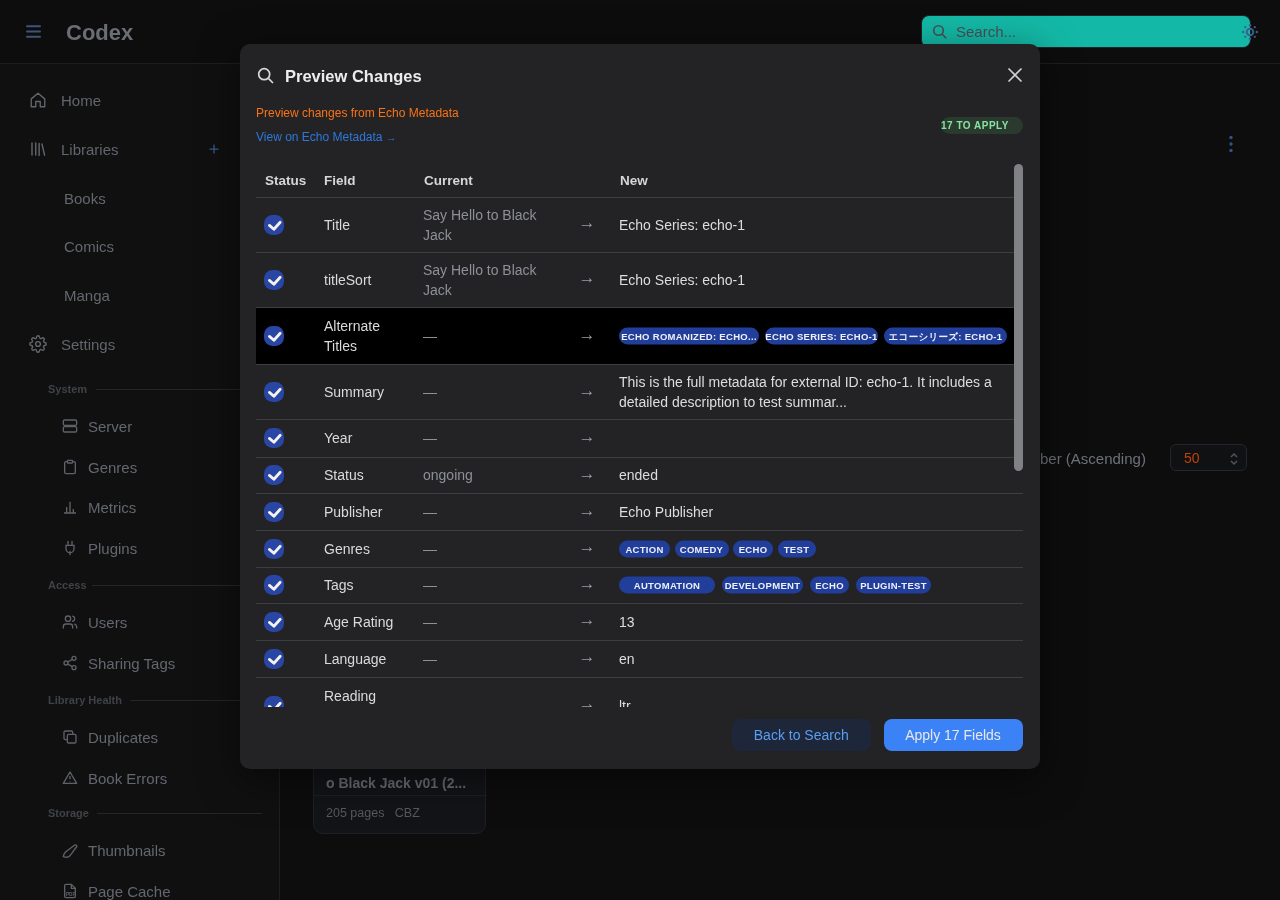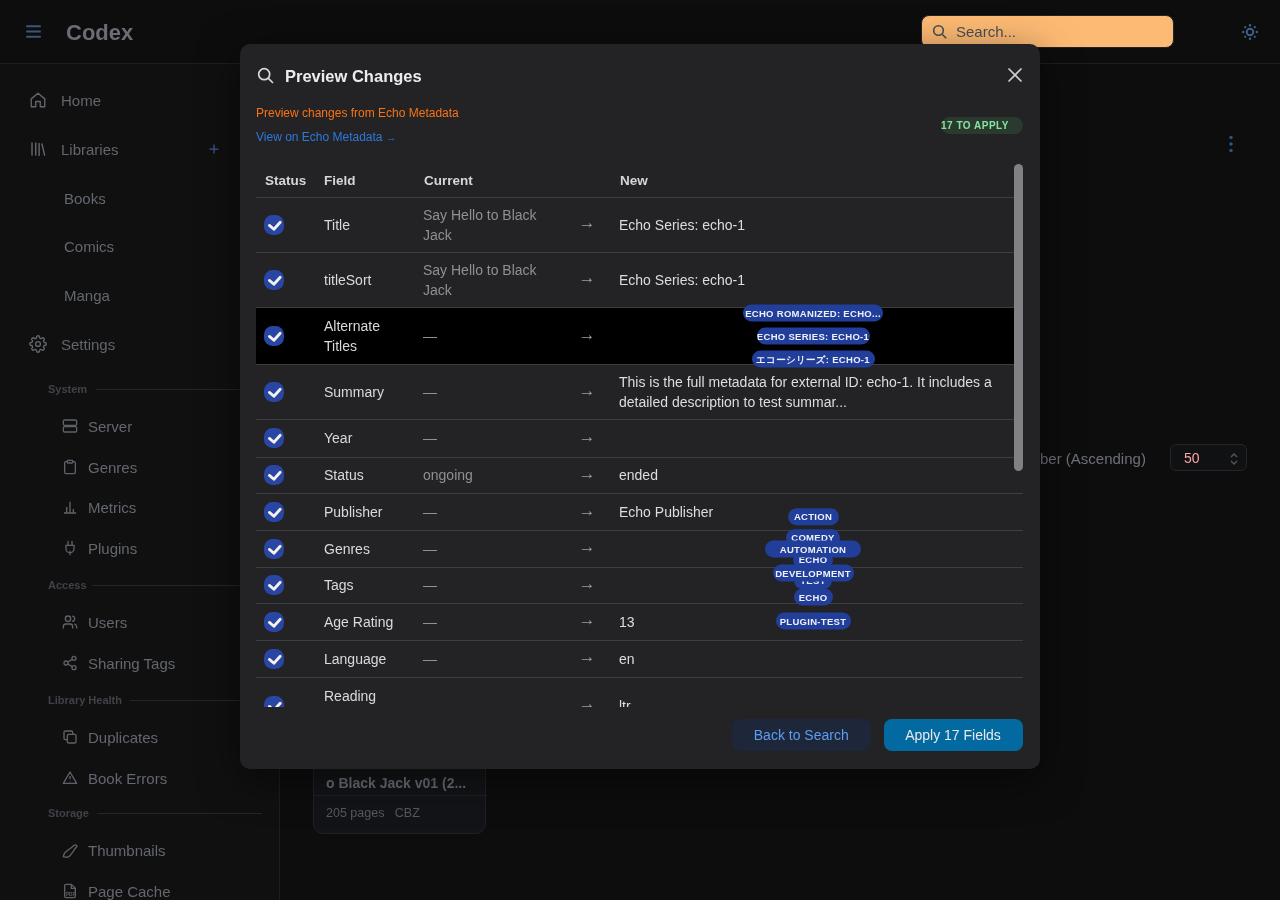--- a/index.html
+++ b/index.html
@@ -13,35 +13,35 @@
 .sectline { position:absolute; height:1px; background:#25262a; }
 #modal { position:absolute; left:240px; top:44px; width:800px; height:725px; background:#232325; border-radius:10px; box-shadow:0 10px 40px rgba(0,0,0,.5); z-index:10; }
 .mrow { position:absolute; left:16px; width:767px; border-bottom:1px solid #3d3e42; }
 .cell { position:absolute; top:50%; transform:translateY(-50%); line-height:20px; font-size:14px; }
 .cfield { left:68px; width:88px; color:#d9dadc; }
 .ccur { left:167px; width:140px; color:#8d9096; }
 .carrow { left:316px; width:30px; text-align:center; color:#9b9ea4; font-size:17px; margin-top:-1.5px; }
 .cnew { left:363px; width:388px; color:#dcddde; }
 .cbox { position:absolute; left:8px; top:50%; transform:translateY(-50%); width:20px; height:20px; }
 .chip { flex:none; background:#213e9b; color:#eef0f6; font-size:9.5px; font-weight:bold; letter-spacing:.3px; height:17px; line-height:17.5px; border-radius:9px; text-align:center; white-space:nowrap; overflow:hidden; }
-.chips { display:flex; gap:6px; align-items:center;flex-direction:column; }
+.chips { display:flex; gap:6px; align-items:center; }
 .hcol { position:absolute; top:50%; transform:translateY(-50%); font-size:13.5px; font-weight:bold; color:#d5d6d8; }
 .btn { position:absolute; height:32px; border-radius:8px; font-size:14px; font-weight:normal; text-align:center; line-height:32px; }
 </style>
 </head>
 <body>
 
 <div id="header">
   <svg class="abs" style="left:26px;top:25px" width="15" height="13.5" viewBox="0 0 20 17.3">
     <rect x="0" y="0" width="20" height="2.6" rx="1.3" fill="#3e5478"></rect>
     <rect x="0" y="7" width="20" height="2.6" rx="1.3" fill="#3e5478"></rect>
     <rect x="0" y="14" width="20" height="2.6" rx="1.3" fill="#3e5478"></rect>
   </svg>
   <div class="abs" style="left:66px;top:20px;font-size:22px;font-weight:bold;color:#6a6d73">Codex</div>
-  <div class="abs" style="left:921px;top:15px;width:253px;height:33px;border:1px solid #232428;border-radius:8px;background:#fdba74">
+  <div class="abs" style="left:921px;top:15px;width:330px;height:33px;border:1px solid #232428;border-radius:8px;background:#14b8a6">
     <svg class="abs" style="left:10px;top:8px" width="16" height="16" viewBox="0 0 16 16" fill="none" stroke="#4a4e54" stroke-width="1.6">
       <circle cx="6.5" cy="6.5" r="4.8"></circle>
         <line x1="10.2" y1="10.2" x2="14.2" y2="14.2"></line>
     </svg>
     <div class="abs" style="left:34px;top:7px;font-size:15px;color:#4b4f55">Search...</div>
   </div>
   <svg class="abs" style="left:1240px;top:22px" width="20" height="20" viewBox="0 0 20 20" fill="none">
     <circle cx="10" cy="10" r="3.3" stroke="#3c608c" stroke-width="1.9"></circle>
     <g fill="#3c608c">
         <circle cx="16.8" cy="10" r="1.2"></circle>
@@ -143,21 +143,21 @@
 </svg>
 <div class="subitem" style="left:88px;top:883px;z-index:1">Page Cache</div>
 
 <svg class="abs" style="left:1228px;top:135px" width="6" height="18" viewBox="0 0 6 18" fill="#31538a">
   <circle cx="3" cy="2.5" r="1.7"></circle>
     <circle cx="3" cy="9" r="1.7"></circle>
     <circle cx="3" cy="15.5" r="1.7"></circle>
 </svg>
 <div class="abs" style="left:1040px;top:450px;font-size:15px;color:#6d7178;white-space:nowrap">ber (Ascending)</div>
 <div class="abs" style="left:1170px;top:444px;width:76.5px;height:27px;border:1px solid #25262b;border-radius:6px;background:#101113">
-  <div class="abs" style="left:13px;top:5px;font-size:14px;color:#fca5a5">50</div>
+  <div class="abs" style="left:13px;top:5px;font-size:14px;color:#c2410c">50</div>
   <svg class="abs" style="left:58px;top:7px" width="10" height="14" viewBox="0 0 10 14" fill="none" stroke="#50545a" stroke-width="1.5">
     <path d="M2 5 5 2l3 3M2 9l3 3 3-3"></path>
   </svg>
 </div>
 <div class="abs" style="left:313px;top:700px;width:173px;height:134px;background:#131417;border:1px solid #202126;border-radius:10px">
   <div class="abs" style="left:12px;top:74px;font-size:14px;font-weight:bold;color:#686c74;white-space:nowrap;overflow:hidden;width:149px">o Black Jack v01 (2...</div>
   <div class="abs" style="left:0;top:94px;width:173px;height:1px;background:#1e2024"></div>
   <div class="abs" style="left:12px;top:104.5px;font-size:12.5px;color:#555960">205 pages&nbsp;&nbsp;&nbsp;CBZ</div>
 </div>
 
@@ -325,14 +325,14 @@
       <div class="cell cfield">Reading Direction</div>
       <div class="cell ccur"></div>
       <div class="cell carrow">→</div>
       <div class="cell cnew">ltr</div>
     </div>
   </div>
 
   <div class="abs" style="left:774px;top:120px;width:8.5px;height:307px;border-radius:4.5px;background:#7f8184"></div>
 
   <div class="btn" style="left:492px;top:675px;width:138.5px;background:#1e263a;color:#5b9ef2">Back to Search</div>
-  <div class="btn" style="left:643.5px;top:675px;width:139px;background:#0369a1;color:#e8e8ea">Apply 17 Fields</div>
+  <div class="btn" style="left:643.5px;top:675px;width:139px;background:#3b82f6;color:#e8e8ea">Apply 17 Fields</div>
 </div>
 
 </body></html>

